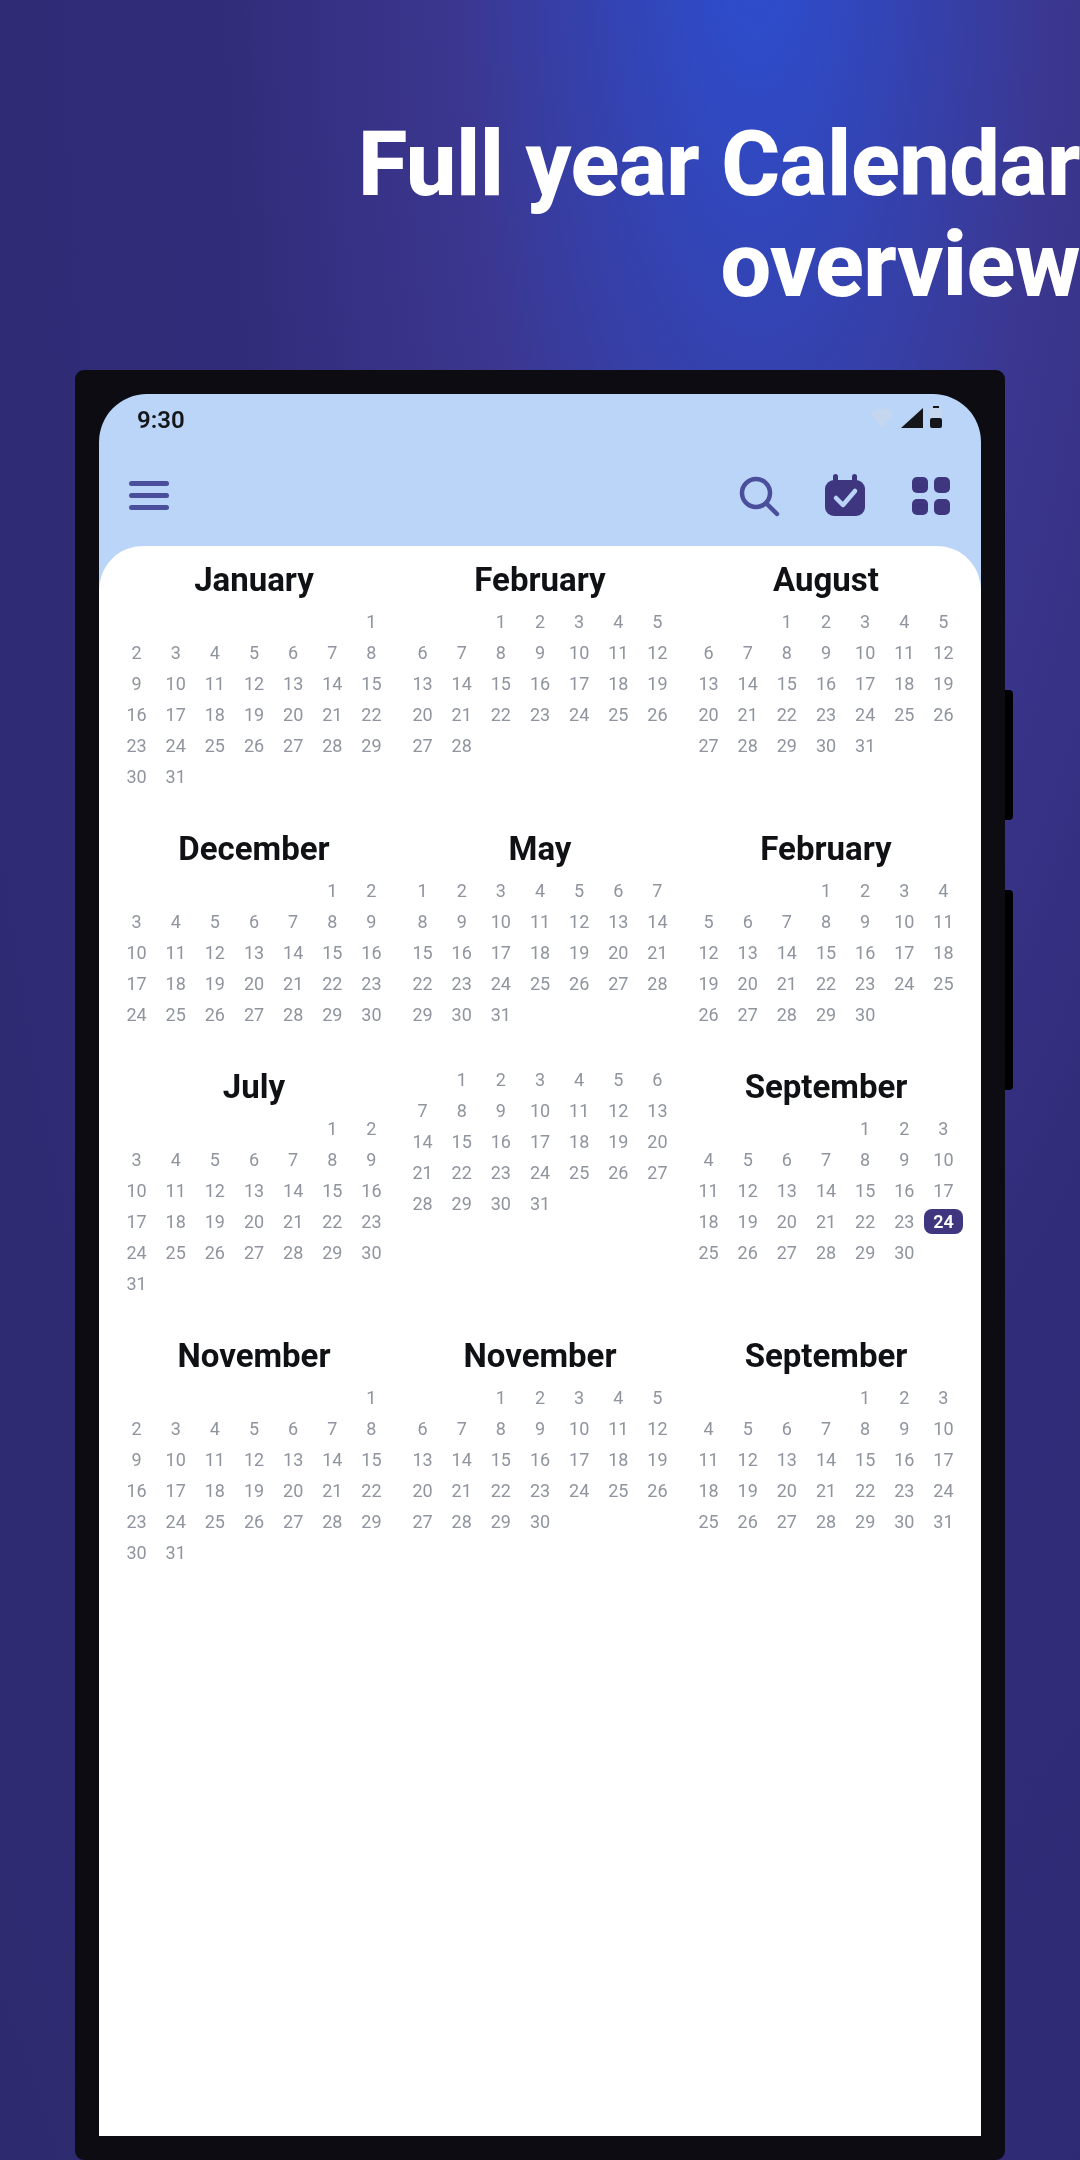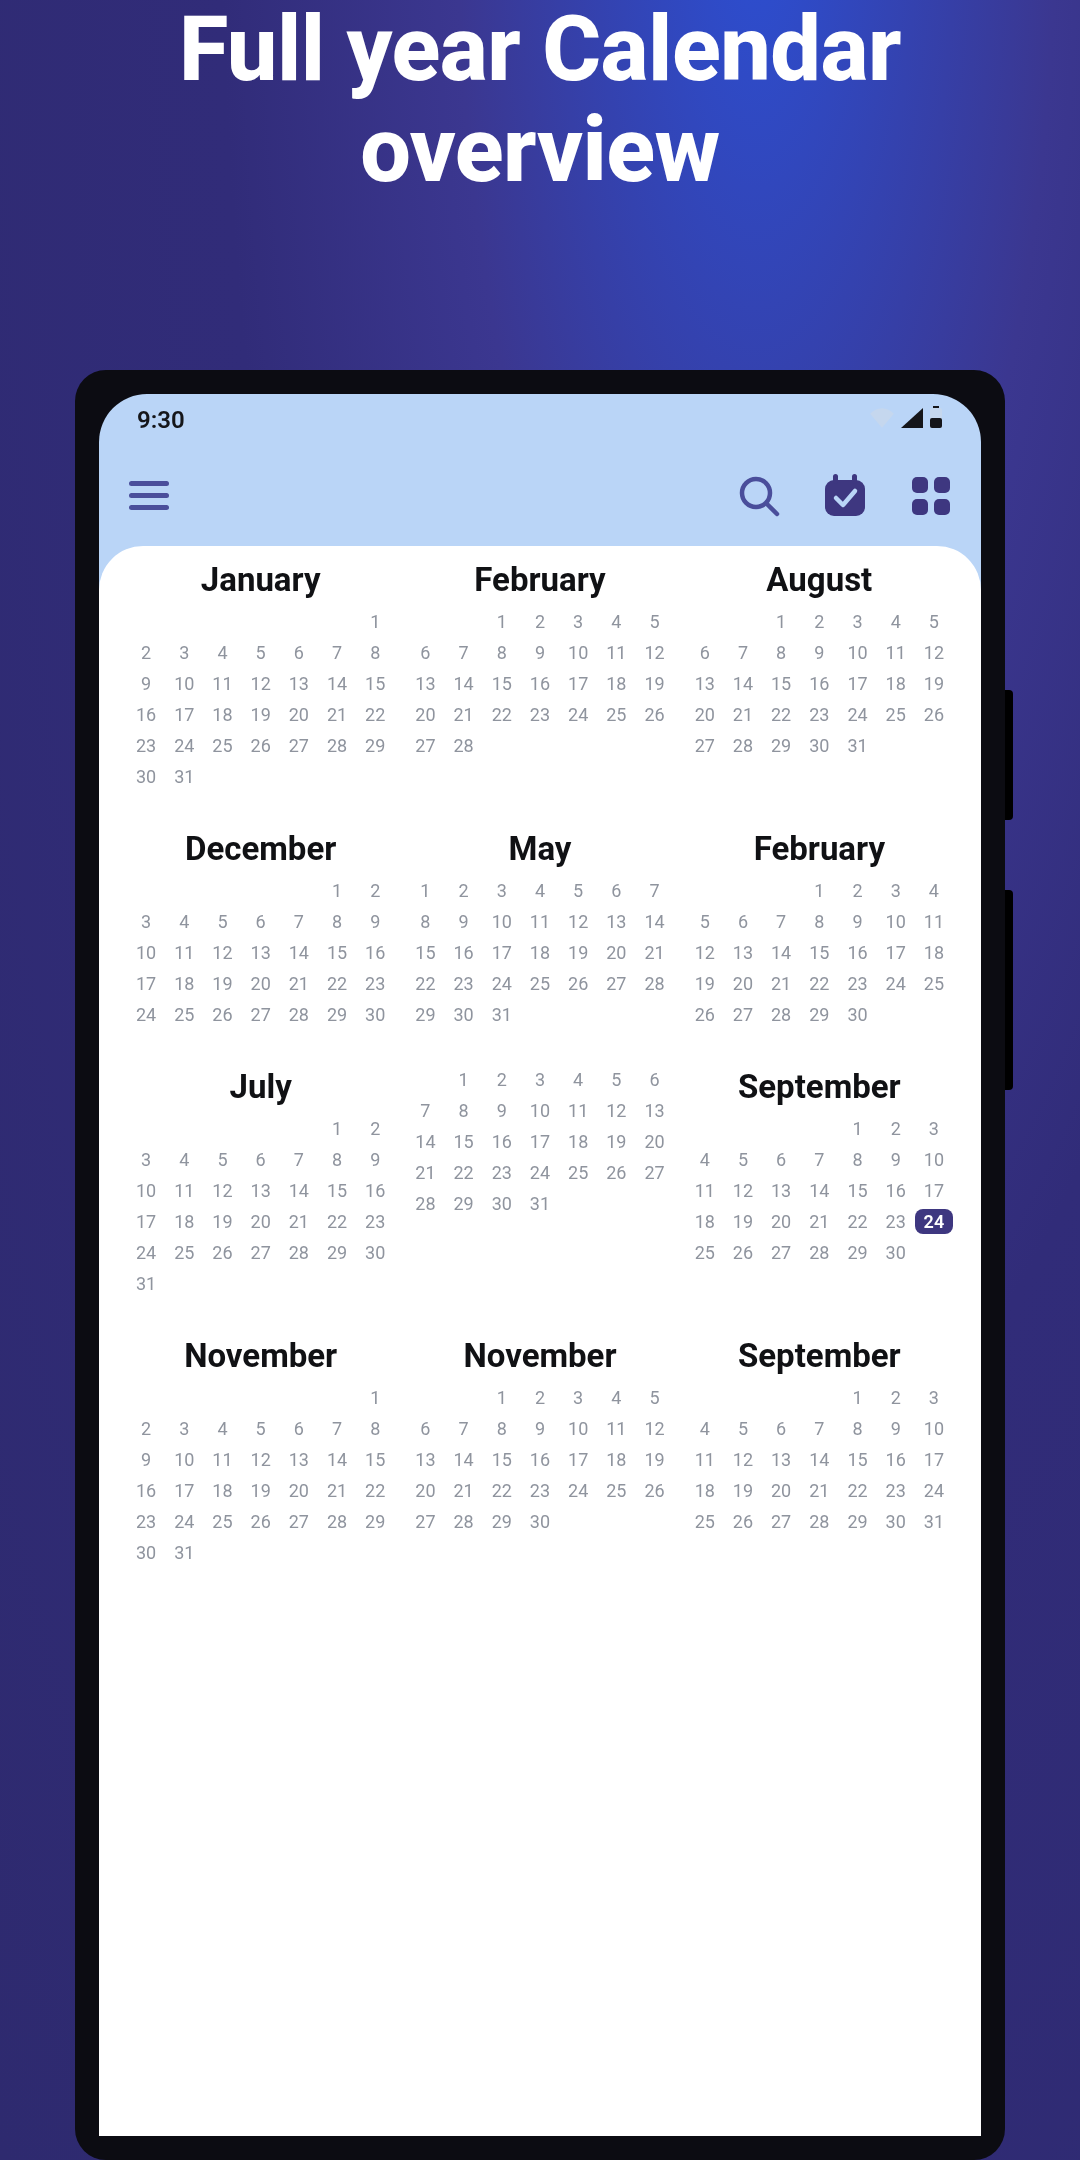--- a/index.html
+++ b/index.html
@@ -8,34 +8,35 @@
     font-family: -apple-system, BlinkMacSystemFont, "Segoe UI", Roboto, Arial, sans-serif;
     overflow: hidden;
   }
   .bg {
     width: 1080px; height: 2160px;
     background: radial-gradient(ellipse at 70% -5%, #2c4fd3 0%, #3b3790 28%, #312c79 50%, #2e2a6f 100%);
     position: relative;
   }
   .headline {
     color: #fff;
-    text-align: center;
+    text-align: right;
     font-weight: 800;
     font-size: 90px;
     line-height: 1.12;
+    padding-top: 115px;
     letter-spacing: -0.5px;
   }
   .phone {
     position: absolute;
     top: 370px;
     left: 75px;
     width: 930px;
     height: 1790px;
     background: #0c0c12;
-    border-radius: 31px;
+    border-radius: 9px;
     padding: 24px;
   }
   .side-btn {
     position: absolute;
     right: -8px;
     width: 8px;
     background: #000;
     border-radius: 0 4px 4px 0;
   }
   .side-btn.a { top: 320px; height: 130px; }
@@ -66,21 +67,21 @@
     justify-content: space-between;
     padding: 0 26px;
   }
   .appbar .left, .appbar .right { display: flex; align-items: center; gap: 38px; }
   .icon-btn { width: 48px; height: 48px; display: flex; align-items: center; justify-content: center; cursor: pointer; }
   .icon-btn svg { display: block; }
   .content {
     background: #fff;
     border-radius: 44px 44px 0 0;
     height: calc(100% - 152px);
-    padding: 14px 28px;
+    padding: 14px 18px;
   }
   .year-grid {
     display: grid;
     grid-template-columns: 1fr 1fr 1fr;
     column-gap: 12px;
     row-gap: 40px;
   }
   .month { }
   .month-name {
     font-size: 33px;

